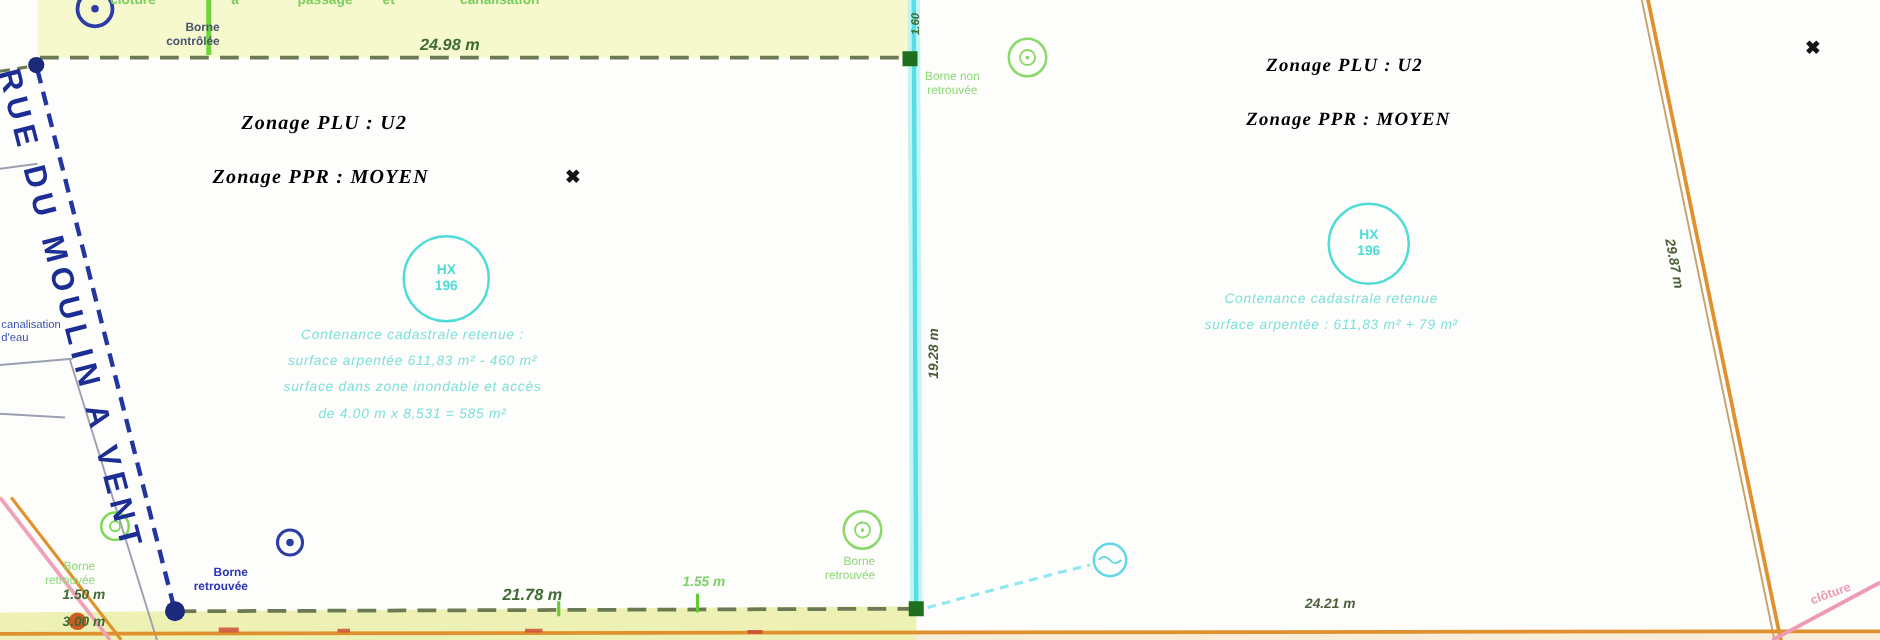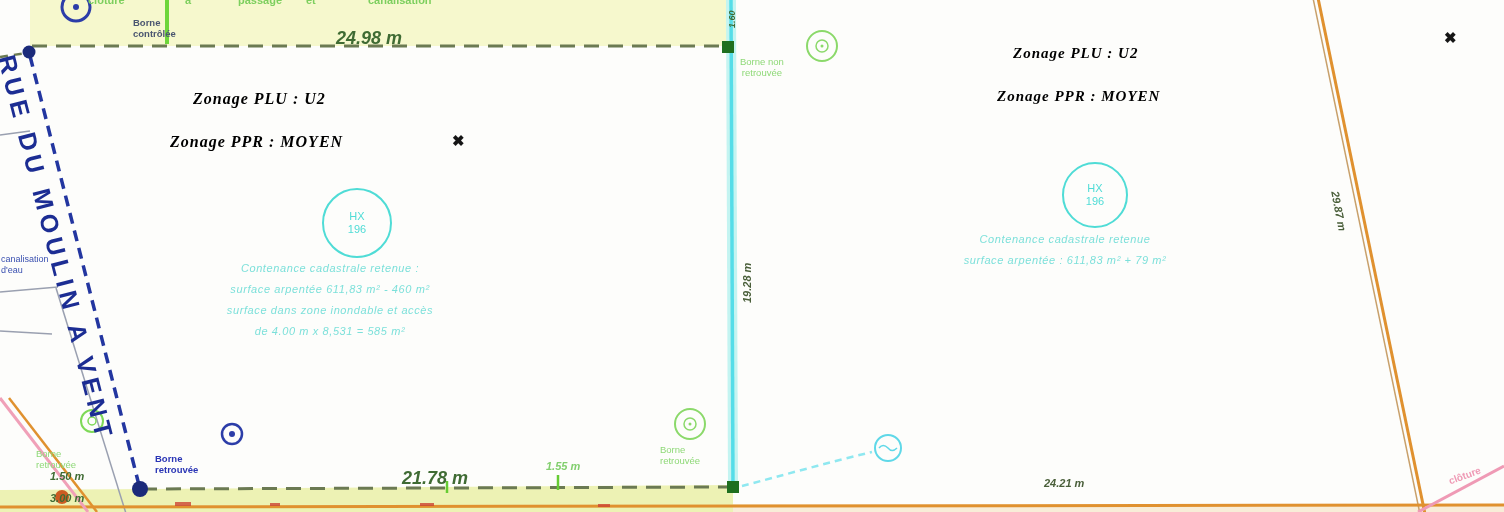--- a/index.html
+++ b/index.html
@@ -7,25 +7,25 @@
         font-family:"Liberation Sans",sans-serif;}
   #lines{position:absolute;left:0;top:0;width:1504px;height:512px;}
   .t{position:absolute;white-space:pre-line;}
   .zone{font-family:"Liberation Serif",serif;font-weight:bold;font-style:italic;
         color:#000000;font-size:16px;letter-spacing:1px;}
   .notes{position:absolute;text-align:center;color:#7ce0da;font-size:11px;
          font-style:italic;letter-spacing:0.6px;}
   .notes div{margin-bottom:9px;}
   .circle-label{position:absolute;border:2.5px solid #4fdcd6;border-radius:50%;
         color:#4fdcd6;display:flex;flex-direction:column;align-items:center;
-        justify-content:center;font-size:11px;line-height:1.2;font-weight:normal;}
-  .meas{color:#3f6b33;font-weight:bold;font-style:italic;font-size:18px;}
+        justify-content:center;font-size:11px;line-height:1.2;font-weight:bold;}
+  .meas{color:#3f6b33;font-weight:bold;font-style:italic;font-size:13px;}
   .meas-sm{font-size:11px;}
   .meas-light{color:#82cf6e;}
-  .borne{font-size:9.5px;line-height:1.2;text-align:left;}
+  .borne{font-size:9.5px;line-height:1.2;text-align:right;}
   .borne-green{color:#8fd978;}
   .borne-blue{color:#2a35b5;font-weight:bold;}
   .borne-dark{color:#4a5670;font-weight:bold;}
   .vert{transform:rotate(-90deg);transform-origin:0 0;}
   .diag{transform:rotate(79deg);transform-origin:0 0;}
   .street{font-size:25px;font-weight:bold;color:#1c2d93;letter-spacing:5px;
           transform:rotate(75.5deg);transform-origin:0 0;white-space:nowrap;}
   .frag{color:#7dcf5e;font-size:11px;font-weight:bold;top:-6px;}
   .xmark{font-size:15px;color:#151515;font-weight:bold;}
   .hxbox{position:absolute;left:516px;top:141px;width:104px;height:41px;

